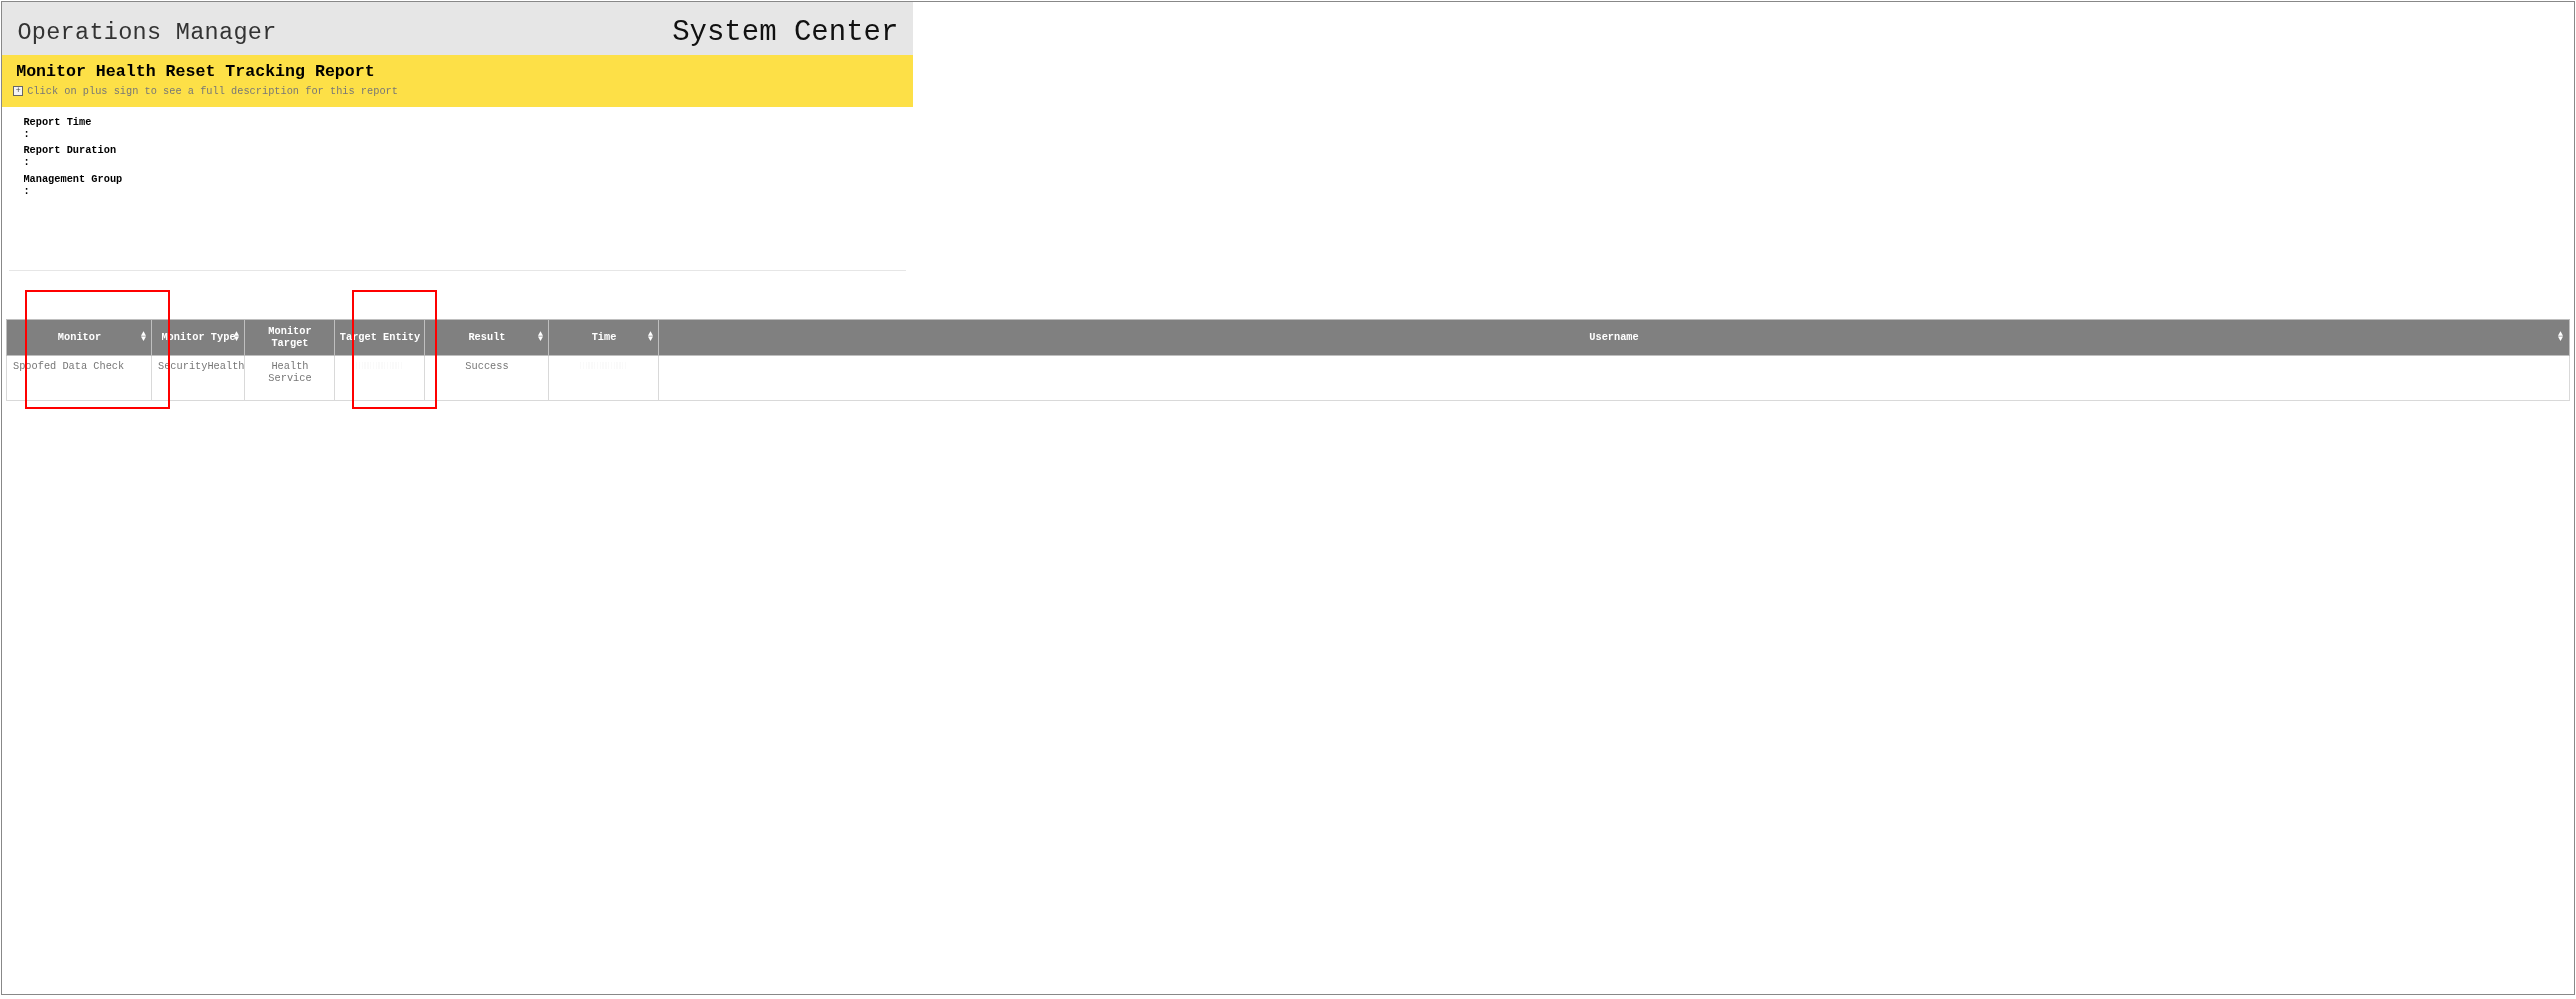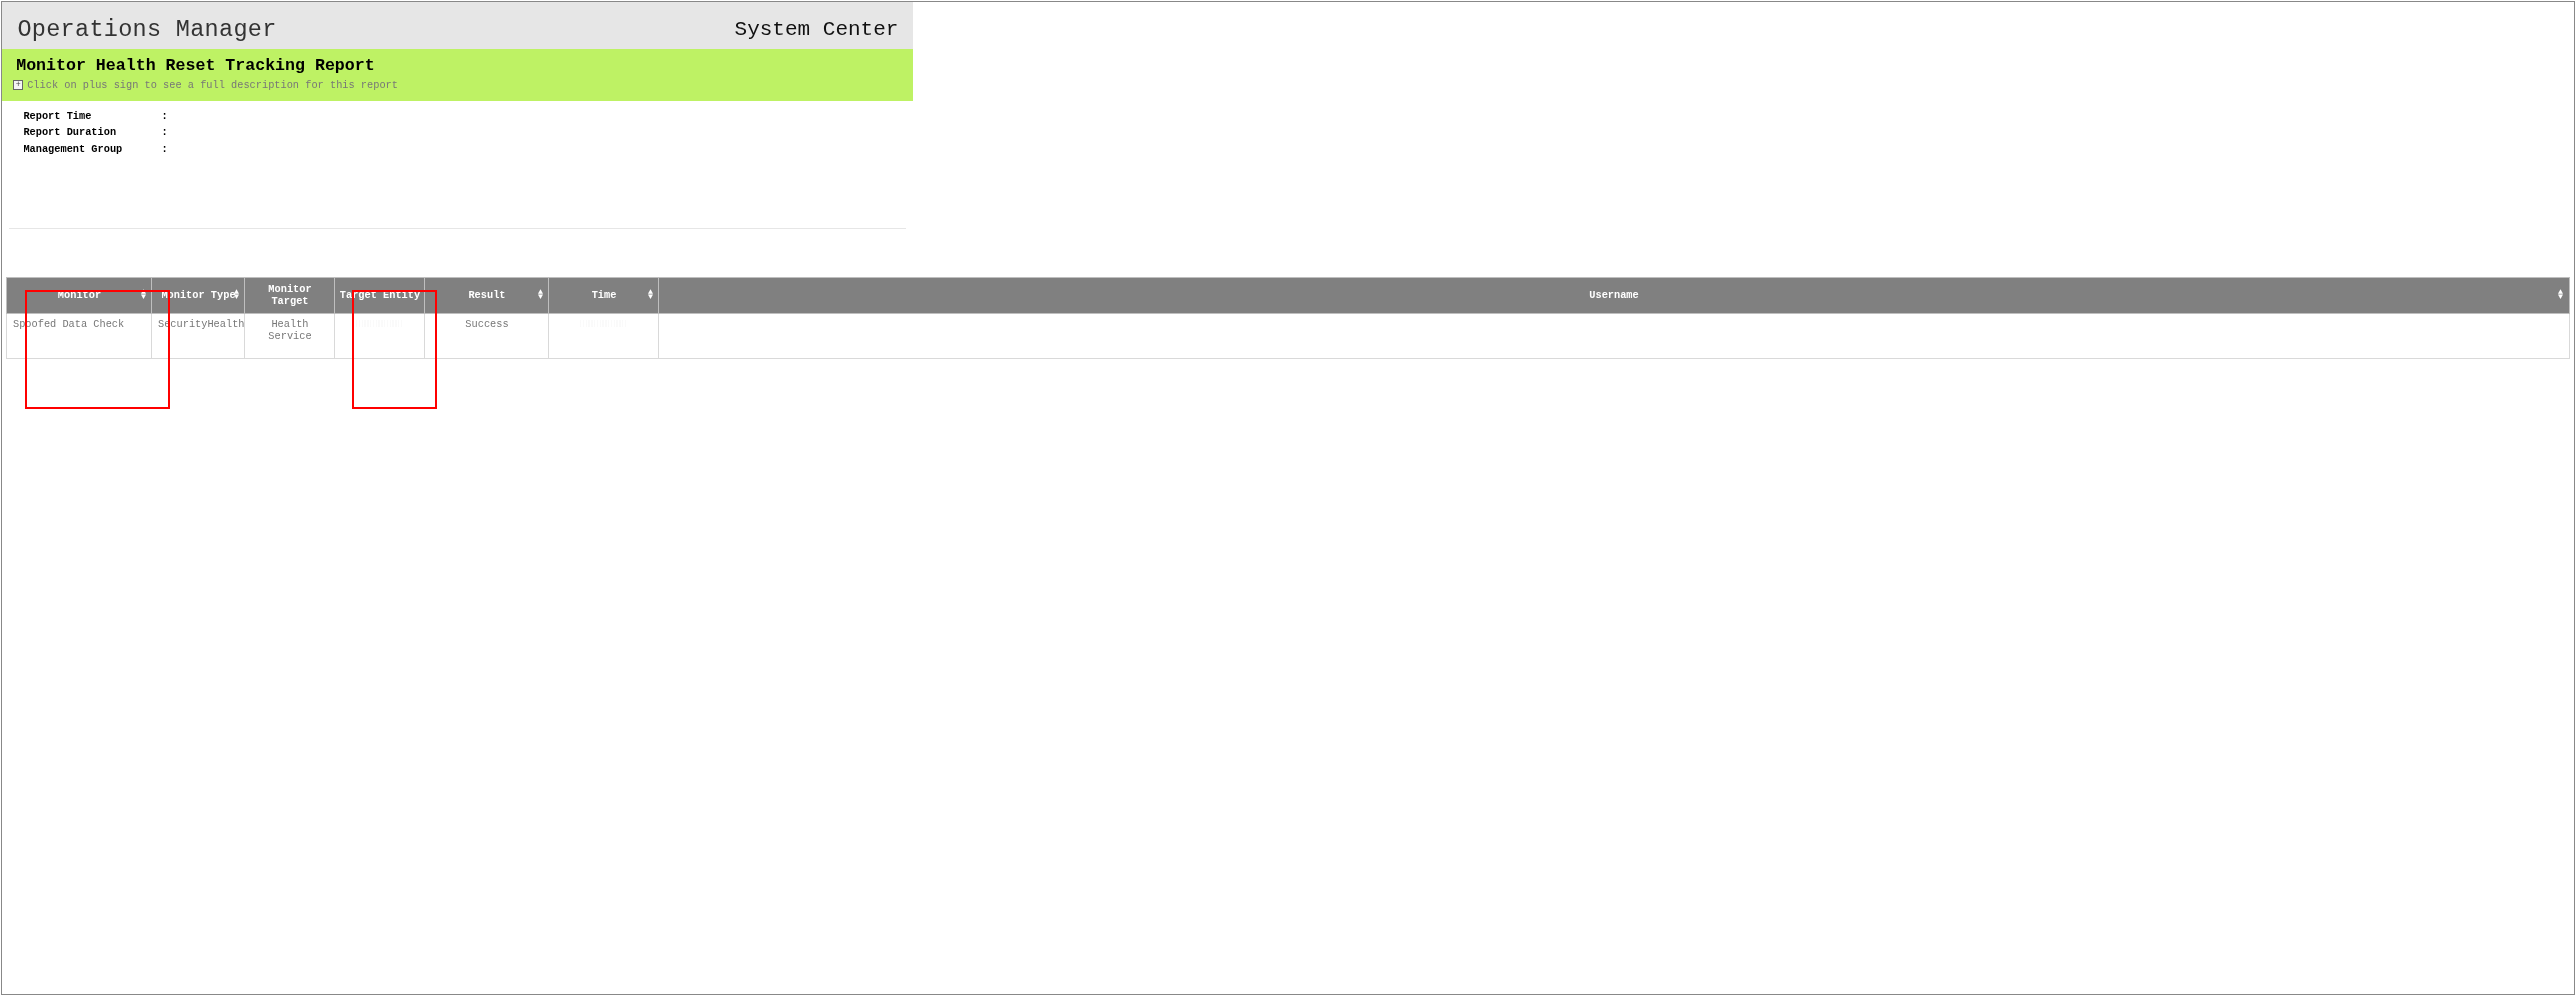--- a/index.html
+++ b/index.html
@@ -29,26 +29,26 @@
     justify-content: space-between;
     align-items: center;
   }
   .top-banner .left-title {
     font-size: 23.5px;
     font-weight: 300;
     color: #333;
     letter-spacing: 0.3px;
   }
   .top-banner .right-title {
-    font-size: 21px;
+    font-size: 29px;
     font-weight: 300;
     color: #111;
   }
   .report-header {
-    background: #bef264;
+    background: #fde047;
     padding: 7px 15px 9.7px 11px;
   }
   .report-title {
     font-size: 16.6px;
     font-weight: 700;
     color: #000;
     margin: 0 0 4.1px 2.8px;
   }
   .desc-row {
     display: flex;
@@ -70,20 +70,21 @@
     background: #f4f4f4;
     cursor: pointer;
   }
   .meta-block {
     padding: 9.7px 15px 7px 21px;
     font-size: 10.3px;
   }
   .meta-row {
     display: flex;
     margin-bottom: 4.1px;
+    flex-direction: column;
   }
   .meta-label {
     width: 138px;
     font-weight: 700;
     color: #000;
   }
   .meta-sep {
     font-weight: 700;
   }
   .hr-line {

